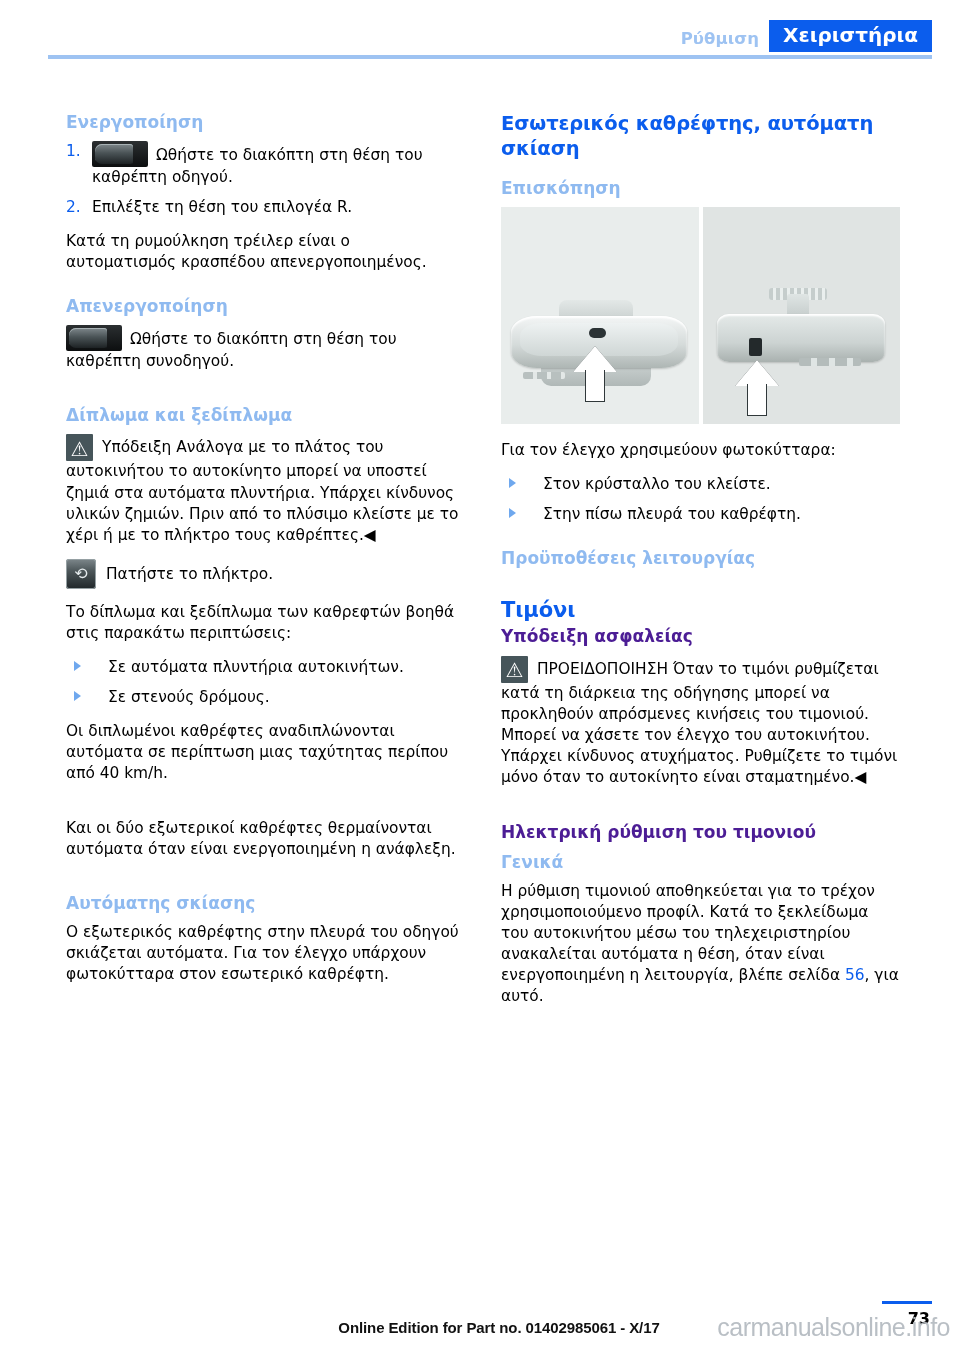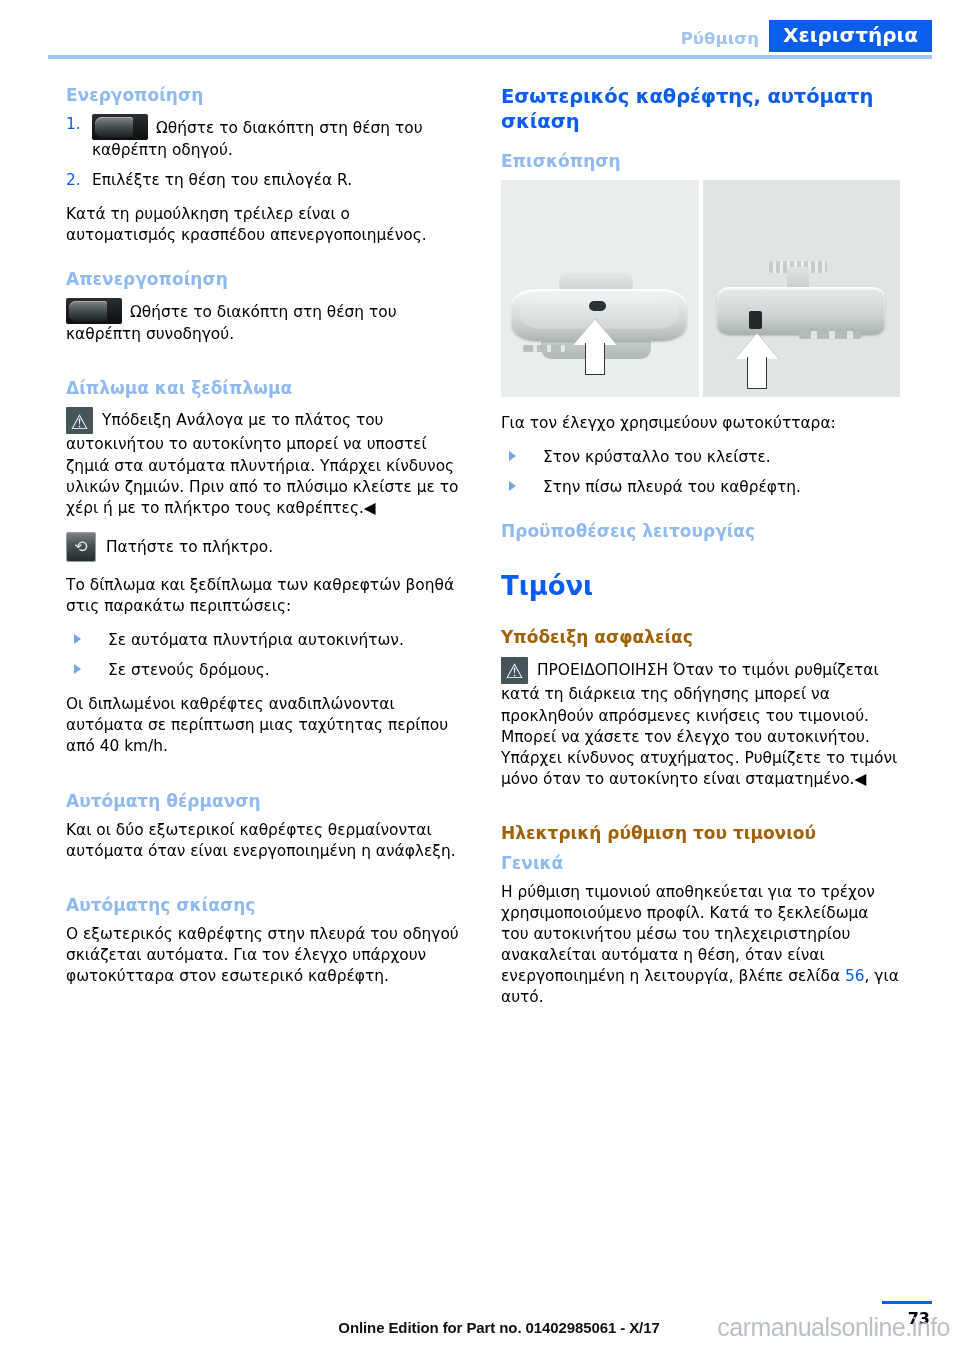--- a/index.html
+++ b/index.html
@@ -55,43 +55,43 @@
     left: 0;
     right: 0;
     top: 33px;
     height: 4px;
     background: #9ec3f2;
   }
 
   
   .columns {
     position: absolute;
-    top: 85px;
+    top: 112px;
     left: 66px;
     width: 854px;
     display: flex;
     gap: 36px;
   }
   .col { width: 399px; }
 
   
   h1.sec-title {
     color: #0b5ded;
     font-size: 19.5px;
     font-weight: bold;
     line-height: 1.28;
     margin: 0 0 16px 0;
     letter-spacing: -0.1px;
   }
   h1.sec-title.big {
-    font-size: 26px;
-    margin-bottom: 24px;
+    font-size: 21px;
+    margin-bottom: 2px;
   }
   h2.sub-blue {
-    color: #a16207;
+    color: #4c1d95;
     font-size: 17px;
     font-weight: bold;
     margin: 0 0 10px 0;
   }
   h3.sub-light {
     color: #8fbaf0;
     font-size: 17px;
     font-weight: bold;
     margin: 0 0 9px 0;
   }
@@ -485,21 +485,20 @@
         <div class="bullet">
           <span class="tri"></span>
           <span>Σε στενούς δρόμους.</span>
         </div>
       </div>
 
       <p class="body">Οι διπλωμένοι καθρέφτες αναδιπλώνονται αυτόματα σε περίπτωση μιας ταχύτητας περίπου από 40 km/h.</p>
 
       <div class="gap-m"></div>
 
-      <h3 class="sub-light">Αυτόματη θέρμανση</h3>
       <p class="body">Και οι δύο εξωτερικοί καθρέφτες θερμαίνονται αυτόματα όταν είναι ενεργοποιημένη η ανάφλεξη.</p>
 
       <div class="gap-m"></div>
 
       <h3 class="sub-light">Αυτόματης σκίασης</h3>
       <p class="body">Ο εξωτερικός καθρέφτης στην πλευρά του οδηγού σκιάζεται αυτόματα. Για τον έλεγχο υπάρχουν φωτοκύτταρα στον εσωτερικό καθρέφτη.</p>
 
     </div>
 
     <div class="col">

